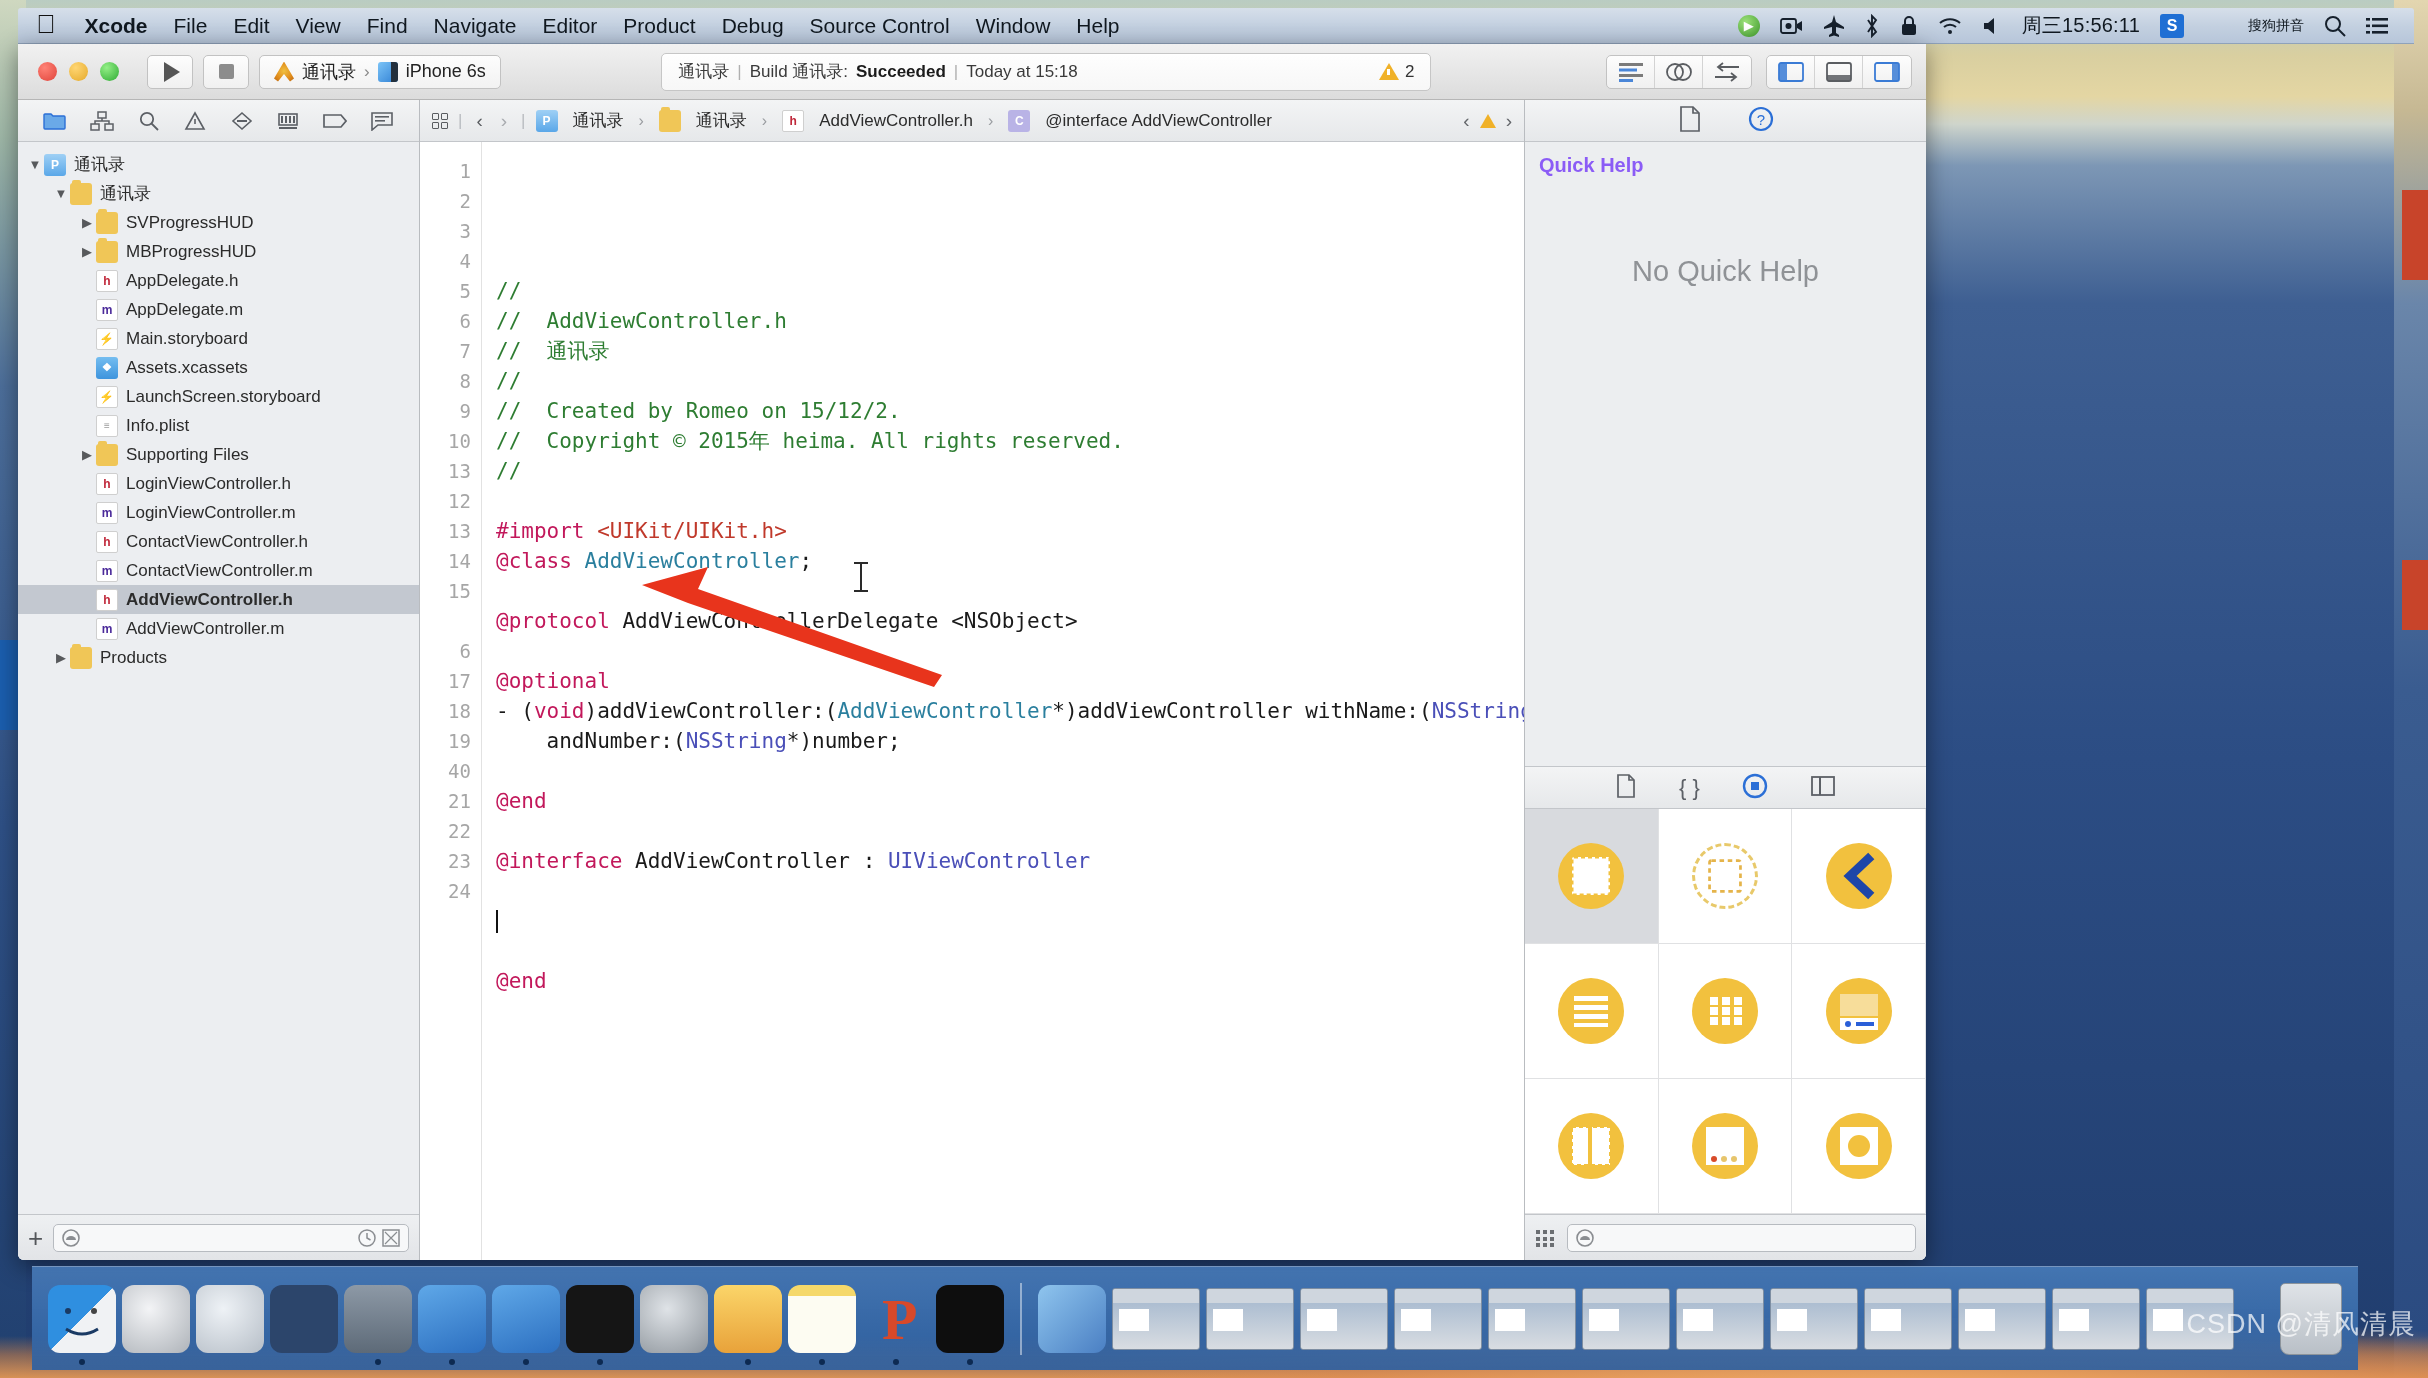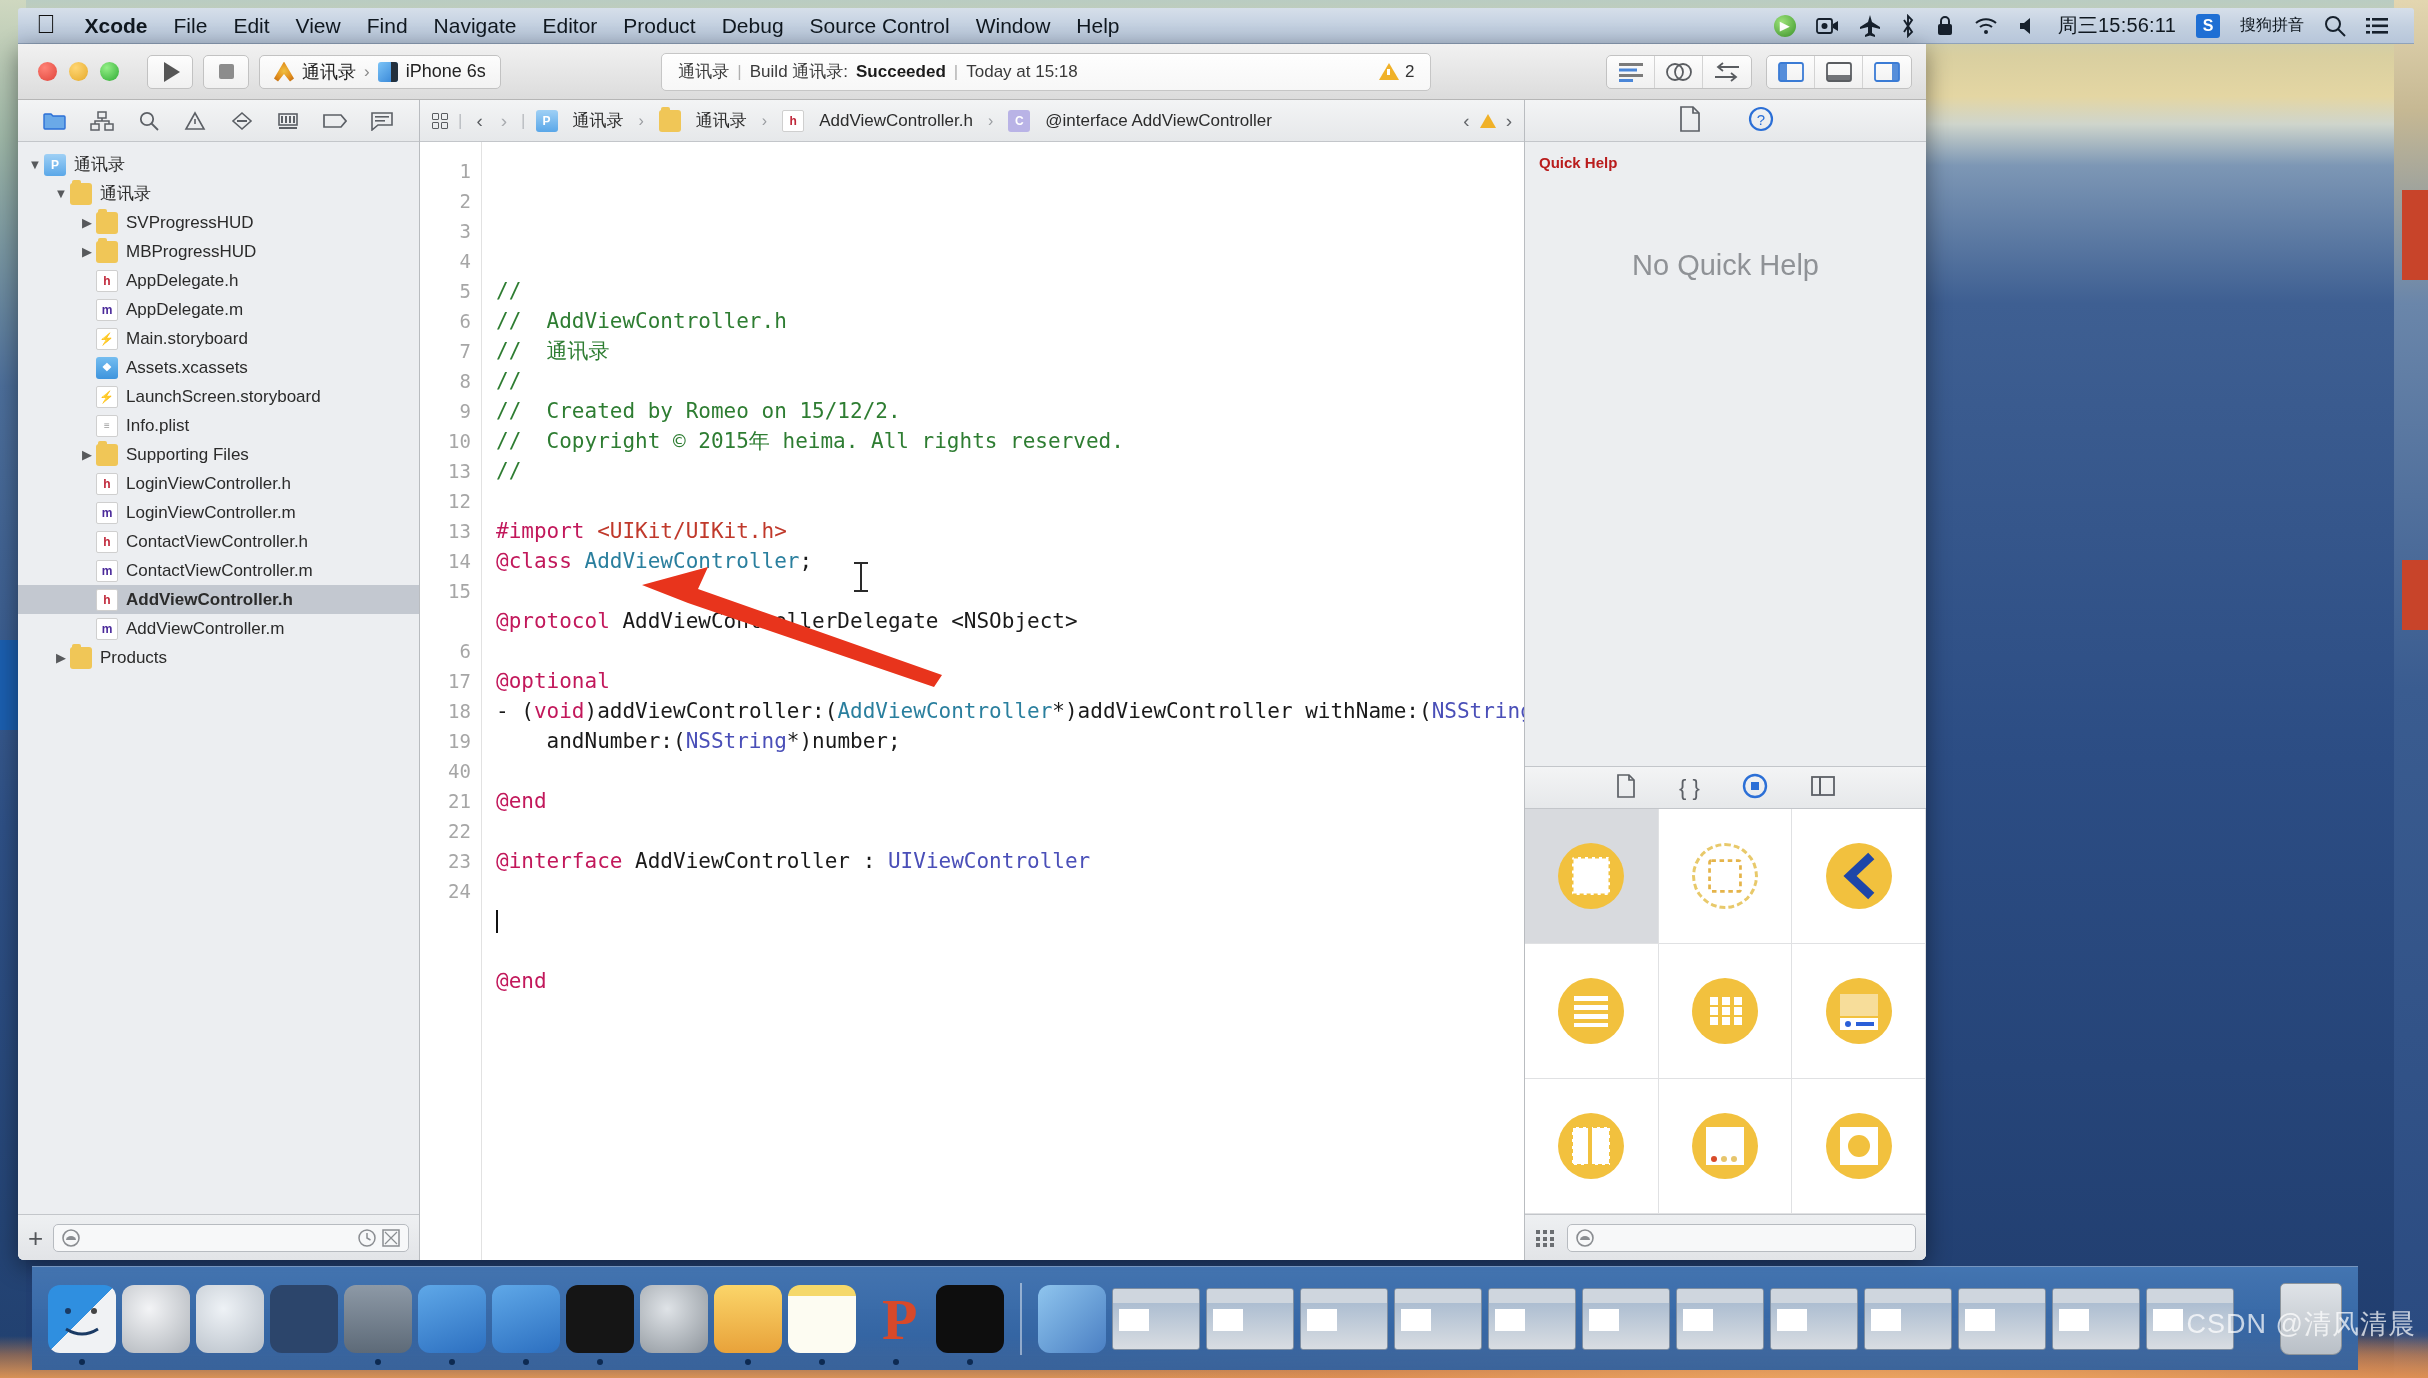--- a/index.html
+++ b/index.html
@@ -49,21 +49,21 @@
   }
   .menu-item { padding: 0 13px; white-space: nowrap; line-height: 36px; text-align: center; }
   .menu-item.bold { font-weight: bold; }
   .menu-right { margin-left: auto; display: flex; align-items: center; gap: 20px; padding-right: 26px; }
   .mb-icon { font-size: 21px; color: #16202c; display:flex; align-items:center; }
   .mb-clock { font-size: 20px; color: #101820; letter-spacing: .2px; }
   .sogou-badge {
     background:#1f6fd4; color:#fff; font-weight:bold; font-size:16px;
     width:24px;height:24px;border-radius:3px;display:flex;align-items:center;justify-content:center;
   }
-  .mb-ime { font-size: 16px; }
+  .mb-ime { font-size: 14px; margin-left: 44px; }
   .green-dot-ic { width:22px;height:22px;border-radius:50%;background:radial-gradient(circle at 35% 32%,#9ce07a,#3f9b2c);display:flex;align-items:center;justify-content:center;color:#fff;font-size:13px;}
 
   
   .xcwin {
     position: absolute; left: 18px; top: 44px; width: 1908px; height: 1216px;
     background: #ececec; border-radius: 0 0 6px 6px;
     box-shadow: 0 6px 24px rgba(0,0,0,.45);
     overflow: hidden;
   }
   .toolbar {
@@ -188,21 +188,21 @@
   .red-arrow { position:absolute; left:160px; top:425px; width:300px; height:120px; pointer-events:none; }
 
   
   .utilities { width: 402px; background:#edeef0; border-left:1px solid #b9bcc0; display:flex; flex-direction:column;}
   .util-tabs {
     height:42px; background: linear-gradient(180deg,#f3f4f5,#e6e8ea); border-bottom:1px solid #c3c6ca;
     display:flex; align-items:center; justify-content:center; gap:46px; color:#5c6066;
   }
   .util-tab.active { color:#2b6fd6; }
   .quickhelp { flex:0 0 auto; height:625px; background:#eceef0; border-bottom:1px solid #c3c6ca; position:relative;}
-  .qh-title { font-size:15px; font-weight:bold; color:#b91c1c; padding:12px 0 0 14px; }
+  .qh-title { font-size:20px; font-weight:bold; color:#8b5cf6; padding:12px 0 0 14px; }
   .qh-none { text-align:center; color:#8f9296; font-size:29px; margin-top:78px; }
   .lib-tabs {
     height:42px; background:linear-gradient(180deg,#f3f4f5,#e6e8ea); border-bottom:1px solid #c3c6ca;
     display:flex; align-items:center; justify-content:center; gap:42px; color:#5c6066;
   }
   .lib-grid { flex:1; display:grid; grid-template-columns:repeat(3,1fr); background:#fff; }
   .lib-cell {
     border-right:1px solid #e0e1e3; border-bottom:1px solid #e0e1e3;
     display:flex; align-items:center; justify-content:center;
   }

